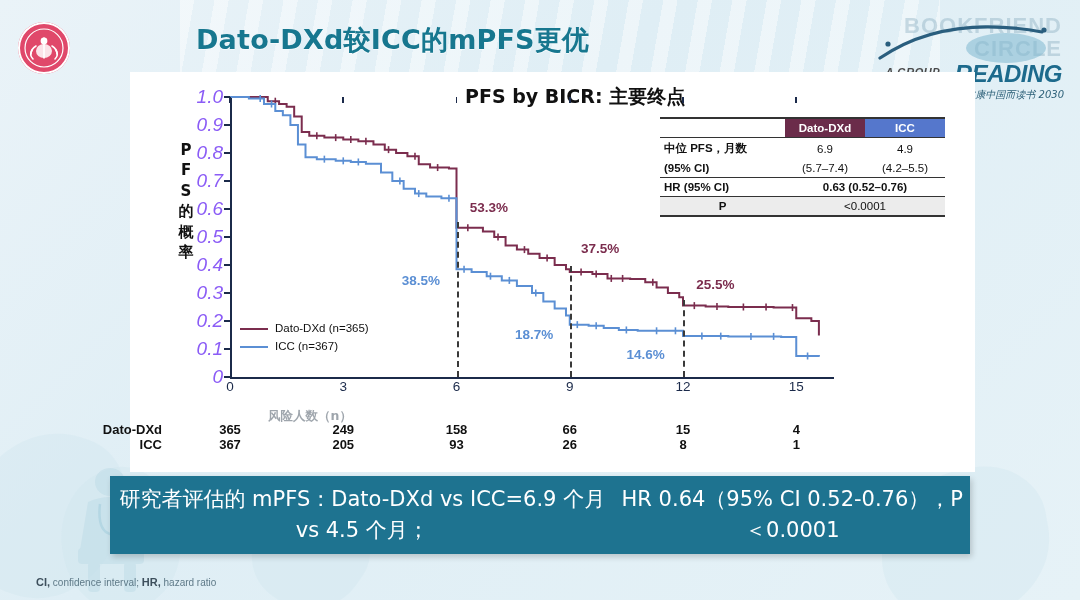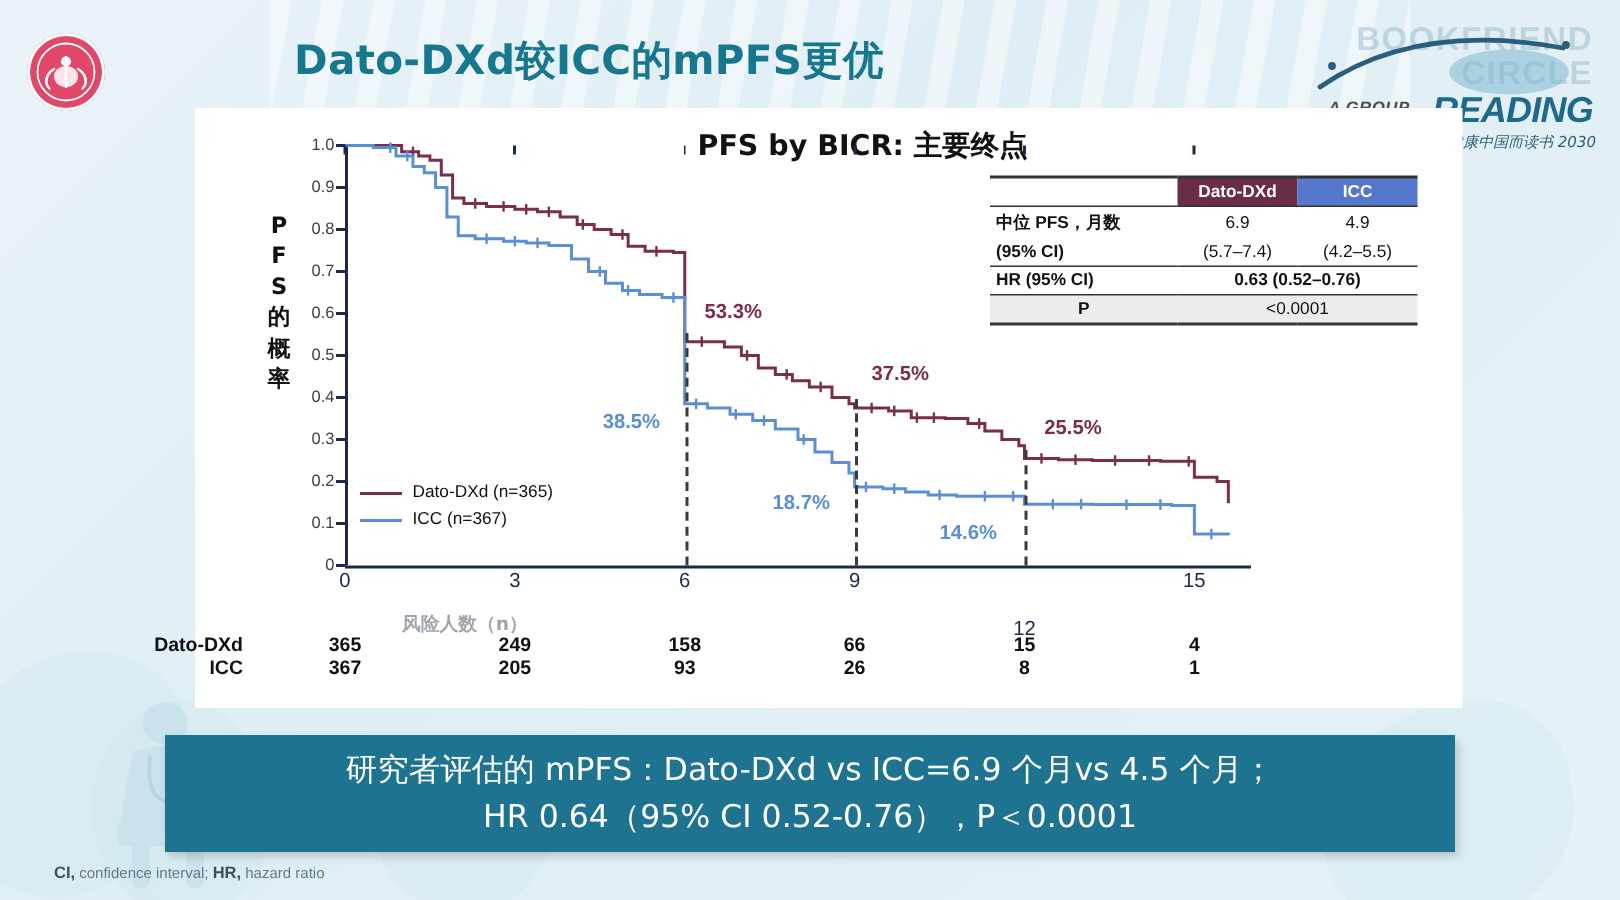--- a/index.html
+++ b/index.html
@@ -55,22 +55,22 @@
   .chart-title{position:absolute;left:335px;top:12px;font-size:19px;font-weight:bold;
     color:#111;font-family:"DejaVu Sans",sans-serif;}
   
   .ylab{position:absolute;left:45px;top:68px;width:22px;display:flex;flex-direction:column;
     align-items:center;font-size:15px;font-weight:bold;color:#111;line-height:1.36;
     font-family:"DejaVu Sans",sans-serif;}
   
   .plot{position:absolute;left:100px;top:25px;width:600px;height:280px;}
   .axis-y{position:absolute;left:0;top:0;width:2px;height:280px;background:#1b2a4a;}
   .axis-x{position:absolute;left:0;bottom:-2px;width:604px;height:2px;background:#1b2a4a;}
-  .ytick{position:absolute;right:100%;transform:translateY(-50%);font-size:11px;
-    color:#404040;white-space:nowrap;padding-right:7px;font-weight:500;}
+  .ytick{position:absolute;right:100%;transform:translateY(-50%);font-size:19px;
+    color:#8b5cf6;white-space:nowrap;padding-right:7px;font-weight:500;font-style:italic;}
   .ytickmark{position:absolute;left:-6px;width:6px;height:1.6px;background:#1b2a4a;}
   .xtick{position:absolute;top:282px;transform:translateX(-50%);font-size:13.5px;
     color:#1b2a4a;font-weight:500;}
   .xtickmark{position:absolute;top:0;width:1.6px;height:6px;background:#1b2a4a;}
   .vline{position:absolute;width:0;border-left:2.2px dashed #3a3a3a;}
   .ann{position:absolute;font-size:13.5px;font-weight:bold;white-space:nowrap;}
   .ann.dato{color:#7b2d4e;}
   .ann.icc{color:#5b8fd4;}
   .xaxis-title{position:absolute;left:100px;top:330px;width:604px;text-align:center;
     font-size:17px;font-weight:bold;color:#111;font-family:"DejaVu Sans",sans-serif;}
@@ -93,22 +93,22 @@
   
   .risk-head{position:absolute;left:138px;top:336px;font-size:12.5px;font-weight:bold;
     color:#2b3a4a;opacity:.45;font-family:"DejaVu Sans",sans-serif;}
   .risk{position:absolute;left:40px;top:350px;width:690px;font-size:13px;color:#111;
     font-weight:bold;}
   .risk-row{position:relative;height:15px;}
   .risk-lab{position:absolute;right:100%;padding-right:8px;white-space:nowrap;
     font-weight:bold;}
   .risk-val{position:absolute;transform:translateX(-50%);}
   
-  .banner{position:absolute;left:110px;top:490px;width:860px;height:78px;
-    background:#1e7390;display:flex;flex-direction:column;align-items:center;
+  .banner{position:absolute;left:110px;top:476px;width:860px;height:78px;
+    background:#1e7390;display:flex;flex-direction:row;align-items:center;
     justify-content:center;color:#fff;font-size:21px;line-height:1.5;
     font-family:"DejaVu Sans",sans-serif;text-align:center;
     box-shadow:2px 3px 6px rgba(0,0,0,.18);}
   .footnote{position:absolute;left:36px;top:576px;font-size:10px;color:#5f7a88;}
   .footnote b{color:#3d4f5c;font-size:11px;}
 </style>
 </head>
 <body>
 
 <div class="bg-base"></div>
@@ -249,21 +249,21 @@
       <div class="ytick" style="top: 280px;">0</div>
       <div class="ytickmark" style="top: 279.2px;"></div>
       <div class="xtick" style="left: 0px;">0</div>
       <div class="xtickmark" style="left: -0.8px;"></div>
       <div class="xtick" style="left: 113.25px;">3</div>
       <div class="xtickmark" style="left: 112.45px;"></div>
       <div class="xtick" style="left: 226.5px;">6</div>
       <div class="xtickmark" style="left: 225.7px;"></div>
       <div class="xtick" style="left: 339.75px;">9</div>
       <div class="xtickmark" style="left: 338.95px;"></div>
-      <div class="xtick" style="left: 453px; margin-top: 32px;">12</div>
+      <div class="xtick" style="left: 453px;">12</div>
       <div class="xtickmark" style="left: 452.2px;"></div>
       <div class="xtick" style="left: 566.25px;">15</div>
       <div class="xtickmark" style="left: 565.45px;"></div>
       <div class="vline" style="left: 226.5px; top: 124.76px; height: 155.24px;"></div>
       <div class="vline" style="left: 339.75px; top: 169px; height: 111px;"></div>
       <div class="vline" style="left: 453px; top: 202.6px; height: 77.4px;"></div>
       <div class="ann dato" style="left: 239.712px; top: 103px;">53.3%</div>
       <div class="ann icc" style="left: 171.762px; top: 175.8px;">38.5%</div>
       <div class="ann dato" style="left: 351.075px; top: 143.6px;">37.5%</div>
       <div class="ann icc" style="left: 285.012px; top: 230.4px;">18.7%</div>

